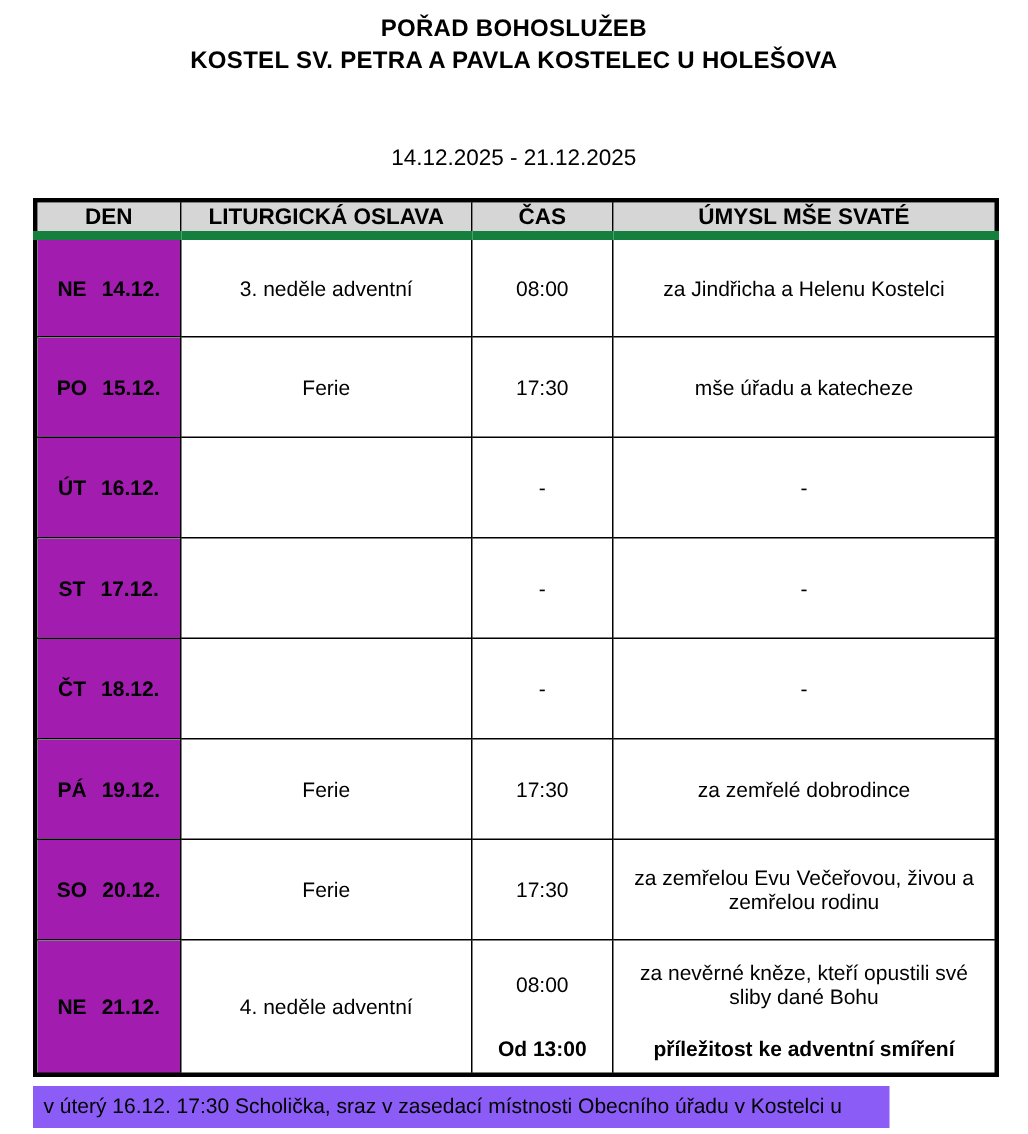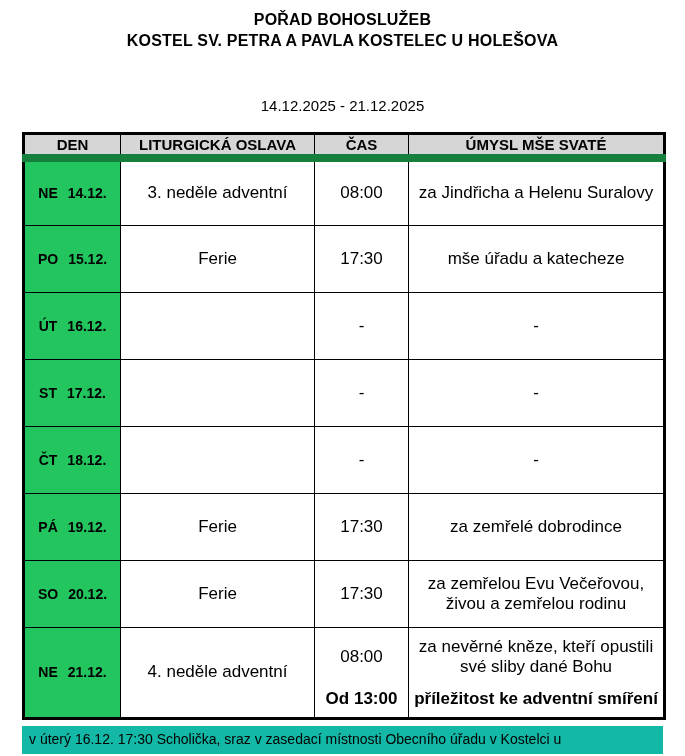--- a/index.html
+++ b/index.html
@@ -22,50 +22,50 @@
     border-collapse: collapse;
     table-layout: fixed;
     width: 641px;
     margin: 16px 0 0 22px;
     border: 3px solid #000;
   }
   .schedule th, .schedule td {
     border: 1px solid #000;
     text-align: center;
     vertical-align: middle;
-    font-size: 17px;
+    font-size: 14px;
     padding: 2px 4px;
     overflow: hidden;
   }
   .schedule thead th {
     background: #d6d6d6;
     font-weight: bold;
     font-size: 15px;
     height: 20px;
-    border-bottom: 8px solid #15803d;
+    border-bottom: 6px solid #15803d;
     padding: 1px 2px;
   }
   tr.row { height: 67px; }
   td.day-cell {
-    background: #22c55e;
+    background: #a21caf;
     font-weight: bold;
     font-size: 14px;
   }
   .day-wrap { display: inline-flex; gap: 10px; justify-content: center; }
   tr.last-a { height: 60px; }
   tr.last-b { height: 30px; }
   tr.last-a td.seam { border-bottom: none; }
   tr.last-b td.seam { border-top: none; padding-bottom: 8px; vertical-align: bottom; font-weight: bold; }
   tr.last-a td.time-cell, tr.last-a td.intention-cell { vertical-align: middle; }
 
   
   .note {
     margin: 6px 0 0 22px;
-    width: 641px;
-    background: #14b8a6;
+    width: 571px;
+    background: #8b5cf6;
     padding: 3px 7px 5px 7px;
     font-size: 14px;
     line-height: 20px;
   }
   .note-line { display: block; }
 </style>
 </head>
 <body>
 
 <div class="page">
@@ -94,21 +94,21 @@
     <tbody>
       <tr class="row">
         <td class="day-cell">
           <span class="day-wrap">
               <span>NE</span>
               <span>14.12.</span>
             </span>
         </td>
         <td>3. neděle adventní</td>
         <td>08:00</td>
-        <td>za Jindřicha a Helenu Suralovy</td>
+        <td>za Jindřicha a Helenu Kostelci</td>
       </tr>
       <tr class="row">
         <td class="day-cell">
           <span class="day-wrap">
               <span>PO</span>
               <span>15.12.</span>
             </span>
         </td>
         <td>Ferie</td>
         <td>17:30</td>

